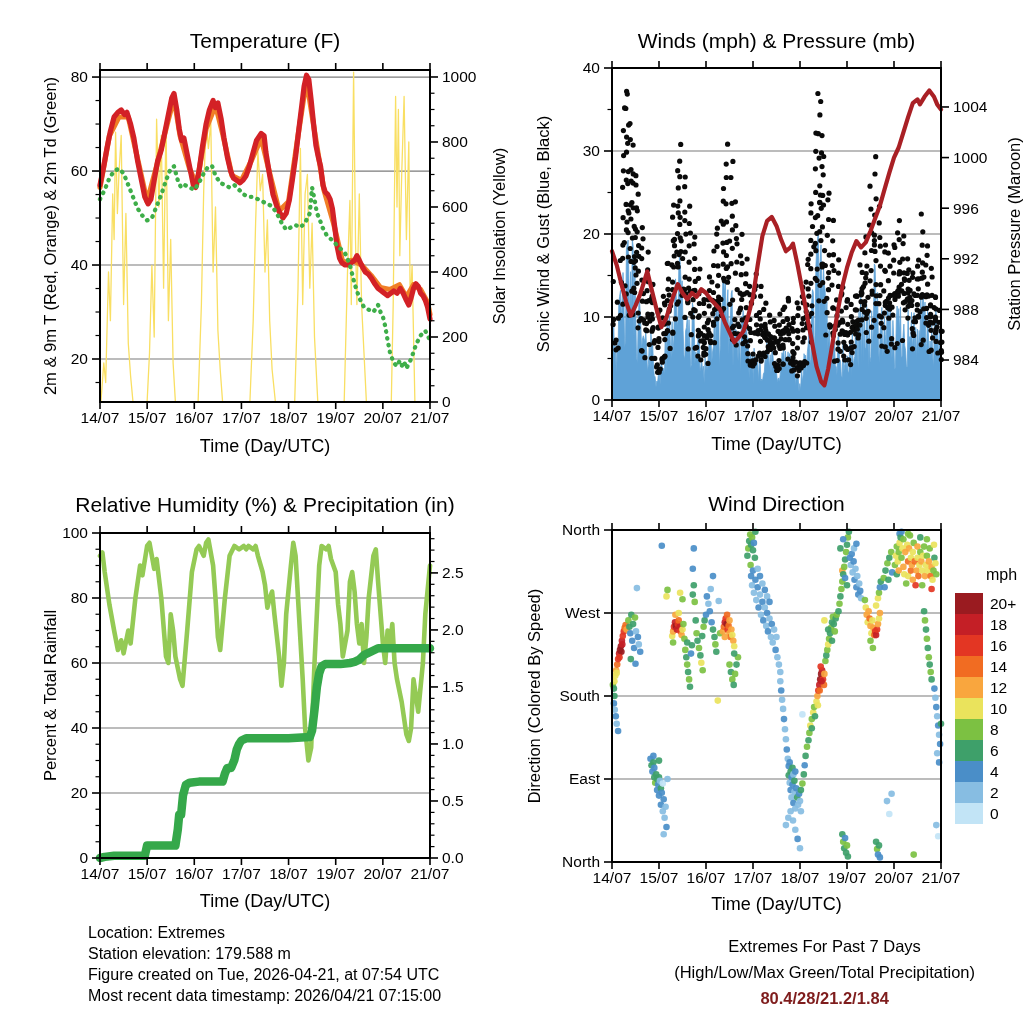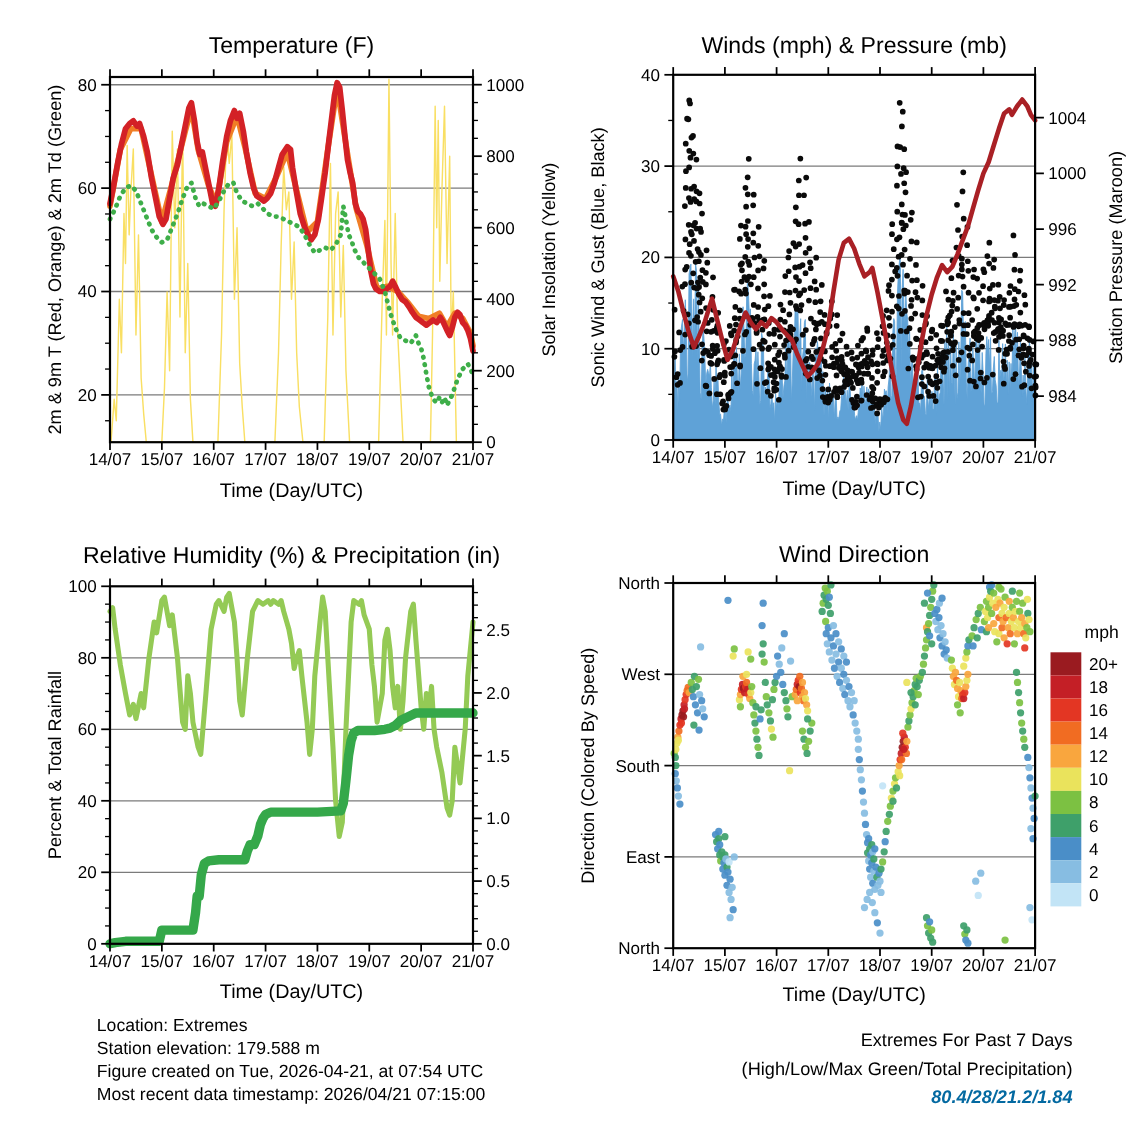--- a/index.html
+++ b/index.html
@@ -1,20 +1,20 @@
 <!DOCTYPE html>
 <html><head>
 <meta charset="utf-8">
 <style>
   html,body{margin:0;padding:0;background:#fff;}
   .fig{position:relative;width:1024px;height:1024px;background:#fff;
        font-family:"Liberation Sans", sans-serif;overflow:hidden;}
   svg{position:absolute;left:0;top:0;font-family:"Liberation Sans", sans-serif;}
   .footer-left{position:absolute;left:88px;top:922px;font-size:16px;line-height:21px;color:#000;}
-  .extremes{position:absolute;right:49px;top:933px;text-align:right;font-size:16.5px;line-height:26px;color:#000;}
+  .extremes{position:absolute;right:49px;top:933px;text-align:center;font-size:16.5px;line-height:26px;color:#000;}
   .extremes .vals{font-weight:bold;}
 </style>
 </head>
 <body>
 
 <div class="fig">
   <svg id="charts" width="1024" height="1024" viewBox="0 0 1024 1024">
       <g>
         <g>
           <line x1="100" y1="359.0021231422505" x2="430" y2="359.0021231422505" stroke="#7b7b7b" stroke-width="1.2"></line>
@@ -1705,15 +1705,15 @@
   <div class="footer-left">
     <div>Location: Extremes</div>
     <div>Station elevation: 179.588 m</div>
     <div>Figure created on Tue, 2026-04-21, at 07:54 UTC</div>
     <div>Most recent data timestamp: 2026/04/21 07:15:00</div>
   </div>
 
   <div class="extremes">
     <div>Extremes For Past 7 Days</div>
     <div>(High/Low/Max Green/Total Precipitation)</div>
-    <div class="vals" id="extremes-vals" style="color: #0369a1; font-style: italic;">80.4/28/21.2/1.84</div>
+    <div class="vals" id="extremes-vals" style="color: #7f1d1d;">80.4/28/21.2/1.84</div>
   </div>
 </div>
 
 </body></html>

